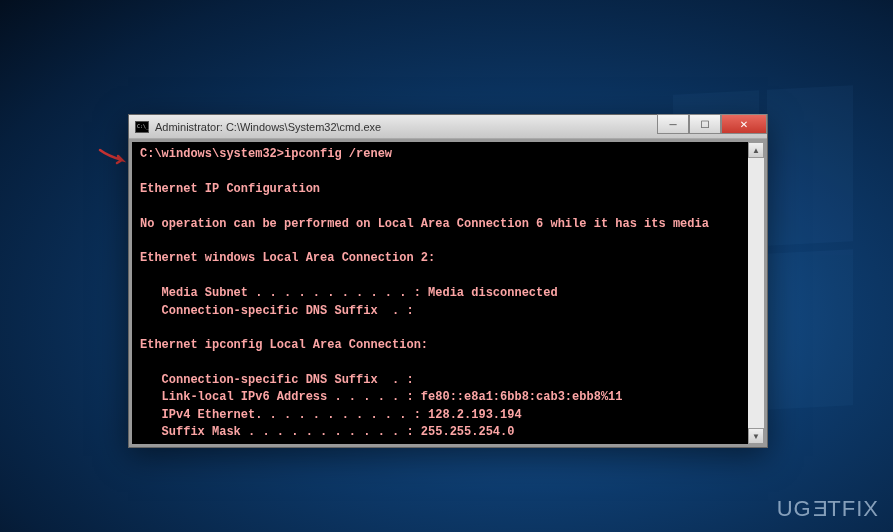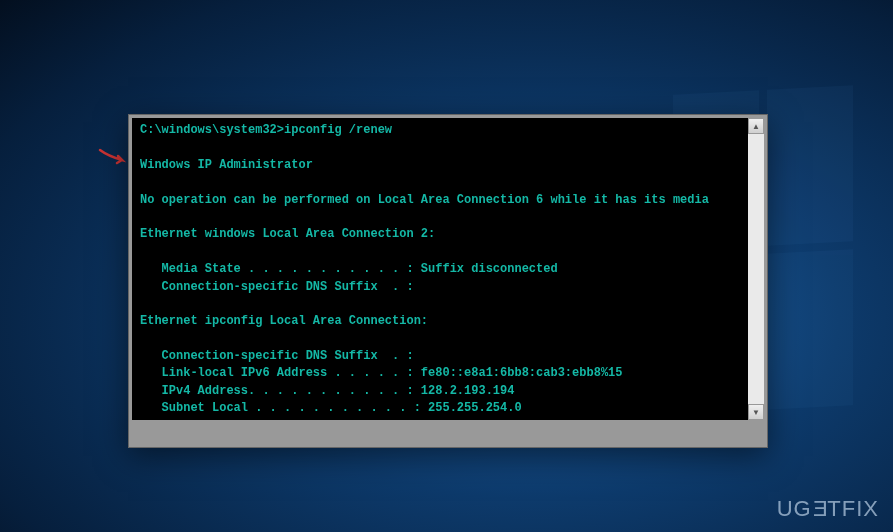--- a/index.html
+++ b/index.html
@@ -106,21 +106,21 @@
     }
     .terminal-content {
       color: #d0d0d0;
       font-family: "Consolas", "Courier New", monospace;
       font-size: 12px;
       line-height: 1.45;
       white-space: pre;
     }
     .terminal-content b {
       font-weight: bold;
-      color: #14b8a6;
+      color: #fca5a5;
     }
     .scrollbar-track {
       position: absolute;
       right: 0;
       top: 0;
       bottom: 0;
       width: 16px;
       background: #eaeaea;
     }
     .scroll-arrow {
@@ -175,39 +175,48 @@
     <div></div>
 </div>
 
 <div class="arrow-indicator">
   <svg viewBox="0 0 30 20">
     <path d="M 2 2 Q 10 8 24 12 L 20 8 M 24 12 L 19 15" stroke="#cc3333" stroke-width="2.5" fill="none" stroke-linecap="round"></path>
   </svg>
 </div>
 
 <div class="outer-frame">
+  <div class="titlebar">
+    <div class="titlebar-icon"></div>
+    <span class="titlebar-text">Administrator: C:\Windows\System32\cmd.exe</span>
+    <div class="window-controls">
+      <div class="win-btn btn-min">─</div>
+      <div class="win-btn btn-max">☐</div>
+      <div class="win-btn btn-close">✕</div>
+    </div>
+  </div>
 
   <div class="terminal-area">
     <div class="terminal-content"><b><span>C:\windows\system32&gt;</span><span>ipconfig /renew</span></b>
 <span></span>
-<b>Windows IP Administrator</b>
+<b>Ethernet IP Configuration</b>
 <span></span>
 <b>No operation can be performed on Local Area Connection 6 while it has its media</b>
 <span></span>
 <b>Ethernet windows Local Area Connection 2:</b>
 <span></span>
-<b>   Media State . . . . . . . . . . . : Suffix disconnected</b>
+<b>   Media Subnet . . . . . . . . . . . : Media disconnected</b>
 <b>   Connection-specific DNS Suffix  . :</b>
 <span></span>
 <b>Ethernet ipconfig Local Area Connection:</b>
 <span></span>
 <b>   Connection-specific DNS Suffix  . :</b>
-<b>   Link-local IPv6 Address . . . . . : fe80::e8a1:6bb8:cab3:ebb8%15</b>
-<b>   IPv4 Address. . . . . . . . . . . : 128.2.193.194</b>
-<b>   Subnet Local . . . . . . . . . . . : 255.255.254.0</b>
+<b>   Link-local IPv6 Address . . . . . : fe80::e8a1:6bb8:cab3:ebb8%11</b>
+<b>   IPv4 Ethernet. . . . . . . . . . . : 128.2.193.194</b>
+<b>   Suffix Mask . . . . . . . . . . . : 255.255.254.0</b>
 <b>   Default Gateway . . . . . . . . . : 128.2.192.1</b>
 <span></span>
 </div>
 
     <div class="scrollbar-track">
       <div class="scroll-arrow">▲</div>
       <div class="scroll-arrow bottom">▼</div>
     </div>
   </div>
 </div>

